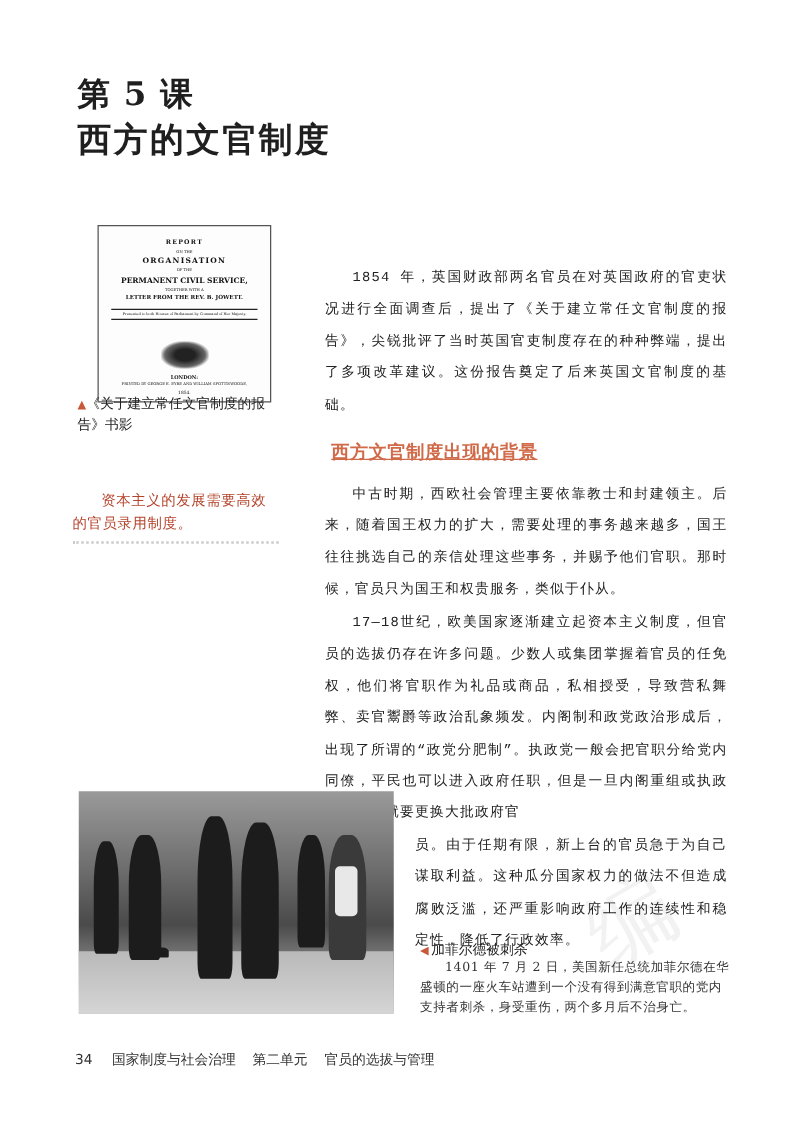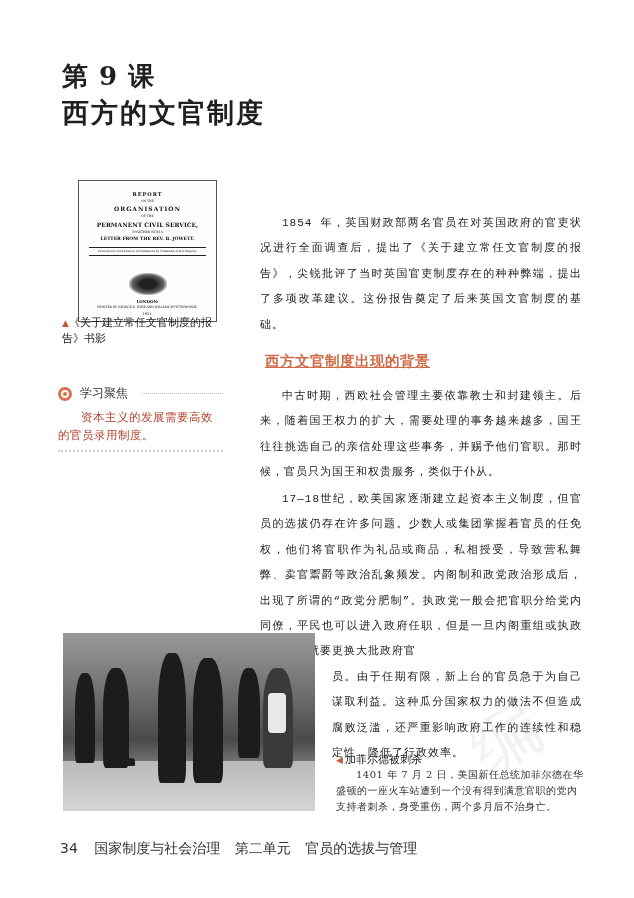--- a/index.html
+++ b/index.html
@@ -40,30 +40,30 @@
     
     .illus { left: 63px; top: 633px; width: 252px; height: 178px; background:
       linear-gradient(180deg, #9a9a9a 0%, #6d6d6d 35%, #4a4a4a 60%, #8a8a8a 80%, #bdbdbd 100%); overflow: hidden; }
     .illus .fig { position: absolute; background: #1c1c1c; border-radius: 40% 40% 10% 10%; }
     .illus .floor { position: absolute; left: 0; right: 0; bottom: 0; height: 50px; background: linear-gradient(180deg, #b9b9b9, #d5d5d5); }
 
     .cap2-title { left: 336px; top: 752px; font-size: 11px; color: #222; }
     .cap2-title .tri { color: #c9583a; font-size: 9px; margin-right: 2px; }
     .cap2-body { left: 336px; top: 767px; width: 250px; font-size: 10px; line-height: 16px; color: #333; text-indent: 2em; letter-spacing: 0.5px; }
 
-    .footer { left: 60px; top: 840px; font-family: "DejaVu Sans", sans-serif; font-size: 14px; color: #333; white-space: nowrap; }
+    .footer { left: 60px; top: 840px; font-family: "DejaVu Sans", sans-serif; font-size: 11px; color: #333; white-space: nowrap; }
     .footer .pg { margin-right: 12px; }
     .footer .sp { margin-left: 10px; }
 
     .watermark { left: 470px; top: 690px; font-size: 70px; color: rgba(0,0,0,0.05); transform: rotate(-30deg); font-family: "DejaVu Serif", serif; }
   </style>
 </head>
 <body>
 
-<div class="abs lesson-no">第 9 课</div>
+<div class="abs lesson-no">第 5 课</div>
 <div class="abs lesson-title">西方的文官制度</div>
 
 <div class="abs report-img">
   <div class="ln" style="top:10px;font-size:5px;font-weight:bold;letter-spacing:1px;">REPORT</div>
   <div class="ln" style="top:18px;font-size:3px;">ON THE</div>
   <div class="ln" style="top:24px;font-size:6px;font-weight:bold;letter-spacing:1px;">ORGANISATION</div>
   <div class="ln" style="top:33px;font-size:3px;">OF THE</div>
   <div class="ln" style="top:40px;font-size:6px;font-weight:bold;">PERMANENT CIVIL SERVICE,</div>
   <div class="ln" style="top:49px;font-size:3px;">TOGETHER WITH A</div>
   <div class="ln" style="top:55px;font-size:4.5px;font-weight:bold;">LETTER FROM THE REV. B. JOWETT.</div>
@@ -76,25 +76,20 @@
   <div class="ln" style="top:131px;font-size:3.5px;">1854.</div>
 </div>
 
 <div class="abs cap-main">
   <span class="cap-tri">▲</span><span>《关于建立常任文官制度的报告》书影</span>
 </div>
 
 <div class="abs para p1">1854 年，英国财政部两名官员在对英国政府的官吏状况进行全面调查后，提出了《关于建立常任文官制度的报告》，尖锐批评了当时英国官吏制度存在的种种弊端，提出了多项改革建议。这份报告奠定了后来英国文官制度的基础。</div>
 
 <div class="abs focus">
-  <div class="focus-head">
-    <span class="focus-icon"></span>
-    <span>学习聚焦</span>
-    <span class="focus-line"></span>
-  </div>
   <div class="focus-text">资本主义的发展需要高效的官员录用制度。</div>
   <div class="focus-bottom"></div>
 </div>
 
 <div class="abs sec-head">西方文官制度出现的背景</div>
 <div class="abs para p2">中古时期，西欧社会管理主要依靠教士和封建领主。后来，随着国王权力的扩大，需要处理的事务越来越多，国王往往挑选自己的亲信处理这些事务，并赐予他们官职。那时候，官员只为国王和权贵服务，类似于仆从。</div>
 <div class="abs para p3" style="width:322px;height:178px;overflow:hidden;">17—18世纪，欧美国家逐渐建立起资本主义制度，但官员的选拔仍存在许多问题。少数人或集团掌握着官员的任免权，他们将官职作为礼品或商品，私相授受，导致营私舞弊、卖官鬻爵等政治乱象频发。内阁制和政党政治形成后，出现了所谓的“政党分肥制”。执政党一般会把官职分给党内同僚，平民也可以进入政府任职，但是一旦内阁重组或执政党更换，就要更换大批政府官</div>
 <div class="abs para p3b">员。由于任期有限，新上台的官员急于为自己谋取利益。这种瓜分国家权力的做法不但造成腐败泛滥，还严重影响政府工作的连续性和稳定性，降低了行政效率。</div>
 
 <div class="abs illus">

